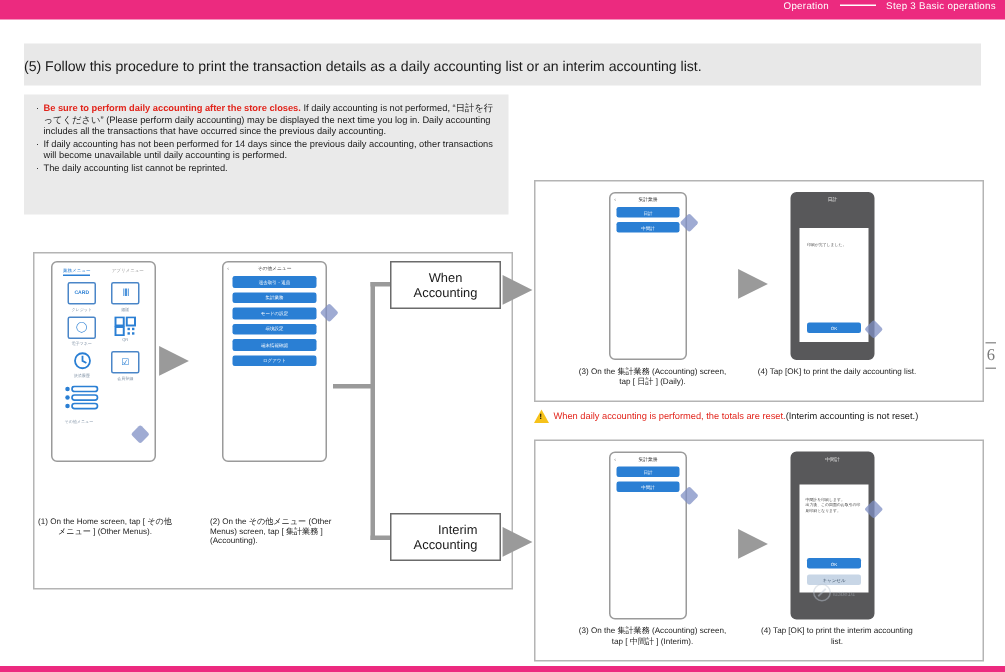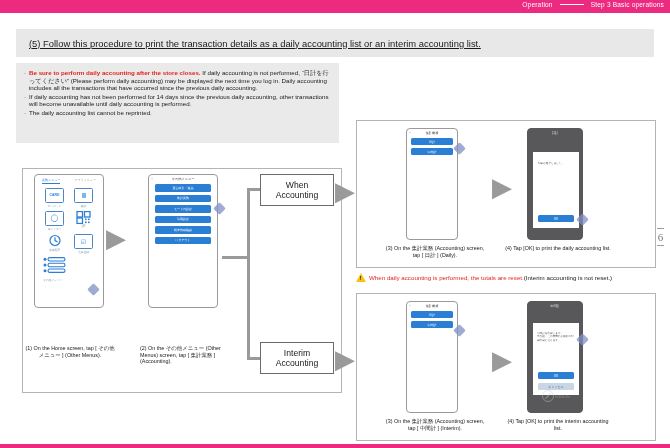--- a/index.html
+++ b/index.html
@@ -21,21 +21,21 @@
     white-space:nowrap;
   }
   .crumb-dash{display:inline-block;width:24px;height:1px;background:#ffffff;
     vertical-align:middle;margin:0 5px 1px 5px;}
 
   
   #title-band{
     position:absolute;left:16px;top:29px;width:638px;height:28px;
     background:#e8e8e8;display:flex;align-items:center;
   }
-  #title-text{font-size:9.4px;color:#1a1a1a;padding-left:13px;text-decoration:underline;}
+  #title-text{font-size:9.4px;color:#1a1a1a;}
 
   
   #notes-box{
     position:absolute;left:16px;top:63px;width:323px;height:80px;
     background:#eaeaea;padding:6px 8px 0 8px;box-sizing:border-box;
   }
   .note-li{display:flex;font-size:6.2px;line-height:7.6px;color:#1a1a1a;margin-bottom:1px;}
   .note-bul{width:5px;flex:0 0 5px;}
   .note-txt{flex:1;}
   .red{color:#e2241b;}
@@ -221,21 +221,21 @@
 <div class="connector" style="left:247px;top:188px;width:3px;height:172px;"></div>
 <div class="connector" style="left:247px;top:188px;width:14px;height:3px;"></div>
 <div class="connector" style="left:247px;top:357px;width:14px;height:3px;"></div>
 
 <div class="flowbox" style="left:260px;top:174px;width:74px;height:32px;">
   <div>
     <div>When</div>
     <div>Accounting</div>
   </div>
 </div>
-<div class="flowbox" style="left:260px;top:342px;width:74px;height:32px;">
+<div class="flowbox" style="left:260px;top:342px;width:74px;height:32px;text-align:right;">
   <div>
     <div>Interim</div>
     <div>Accounting</div>
   </div>
 </div>
 <div class="bigarrow" style="left:335px;top:178px;">▶</div>
 <div class="bigarrow" style="left:335px;top:346px;">▶</div>
 
 <div class="cap" style="left:24px;top:345px;width:92px;">(1) On the Home screen, tap [ その他メニュー ] (Other Menus).</div>
 <div class="cap" style="left:140px;top:345px;width:92px;text-align:left;">(2) On the その他メニュー (Other Menus) screen, tap [ 集計業務 ] (Accounting).</div>

